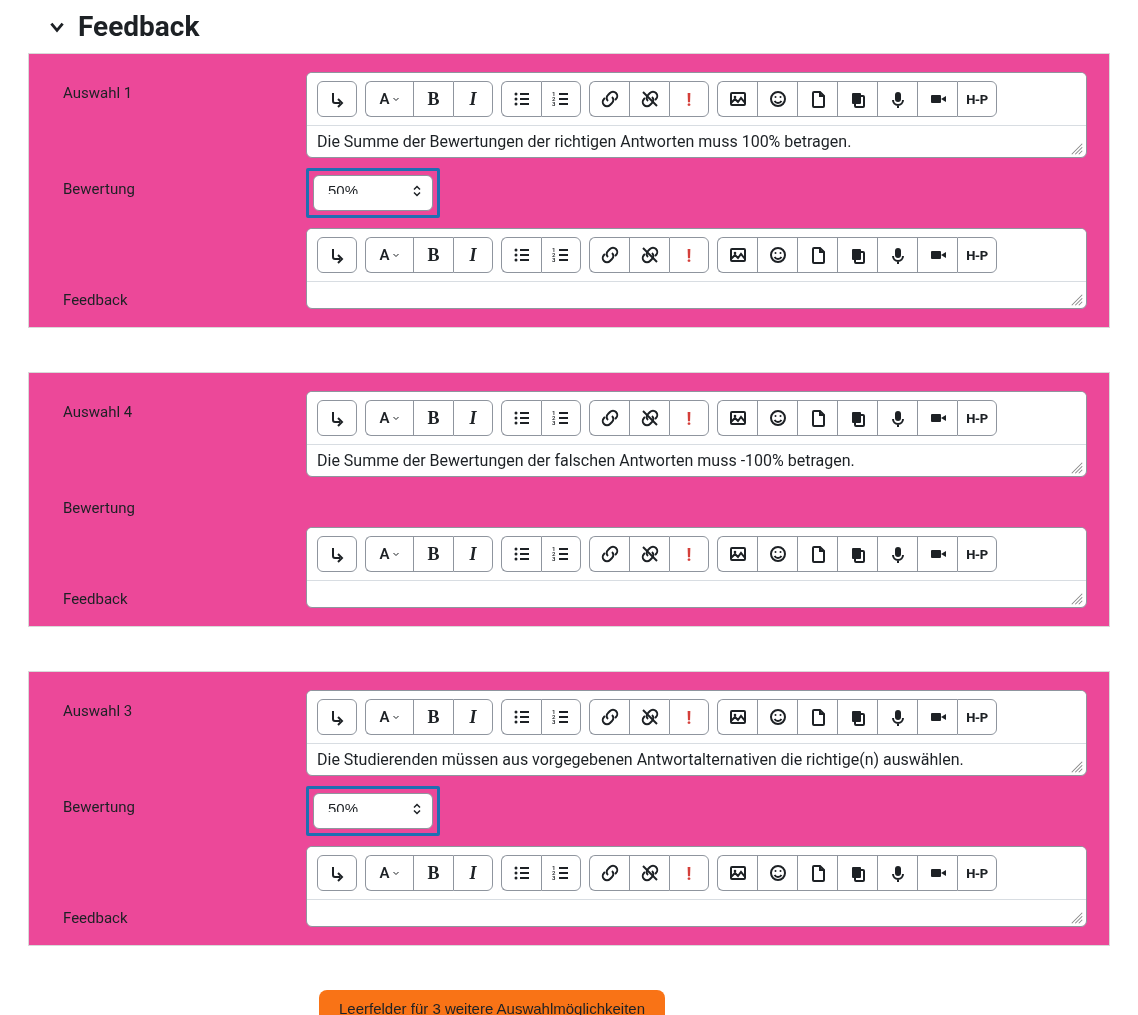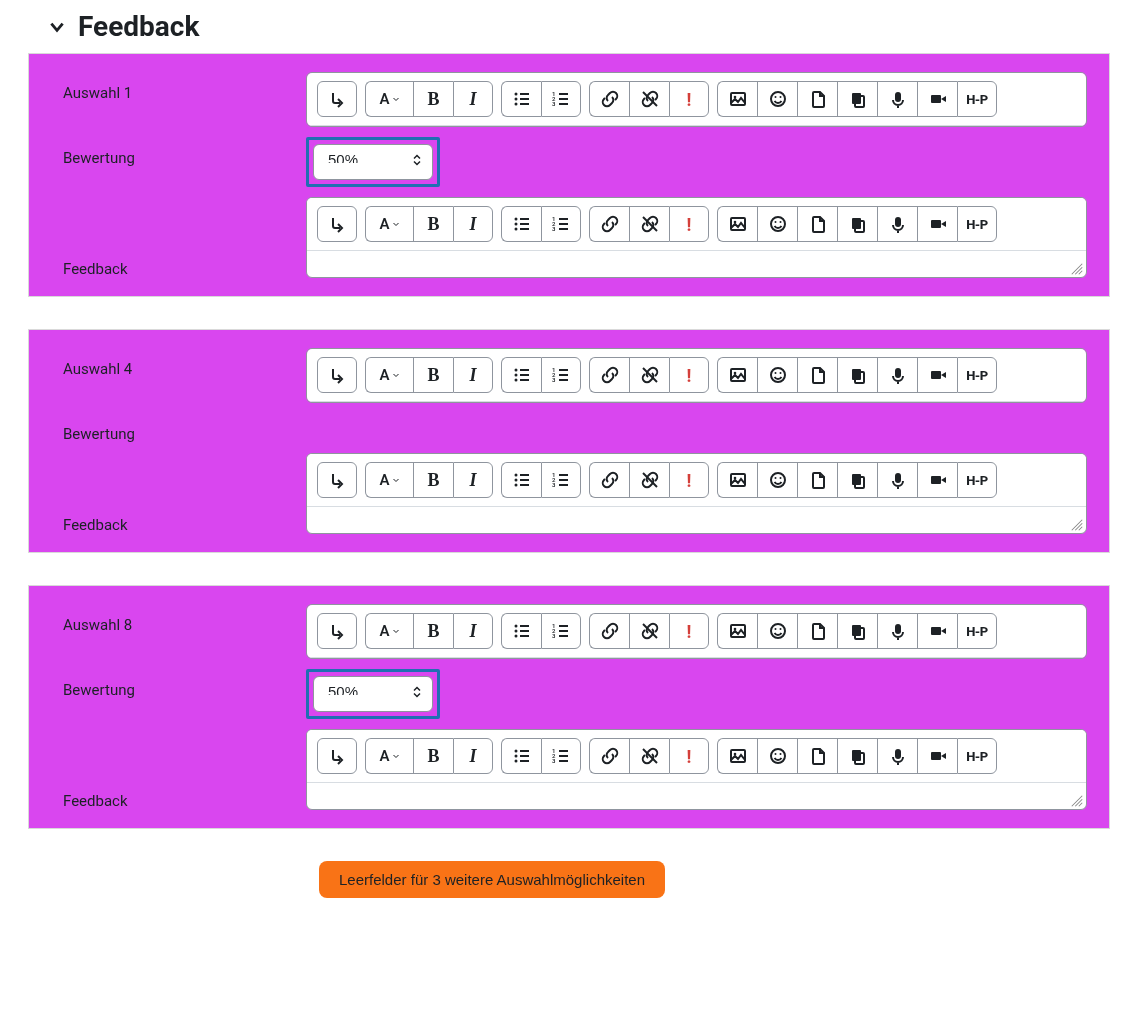--- a/index.html
+++ b/index.html
@@ -13,23 +13,23 @@
   }
   .section-header {
     display: flex;
     align-items: center;
     gap: 12px;
     margin: 0 0 10px 20px;
   }
   .section-header .chev { width: 18px; height: 18px; }
   .section-title { font-size: 28px; font-weight: 700; }
   .choice-block {
-    background: #d946ef;
+    background: #ec4899;
     border: 1px solid #d9d9d9;
-    margin-bottom: 32px;
+    margin-bottom: 44px;
     padding: 18px 22px;
   }
   .form-row {
     display: flex;
     align-items: flex-start;
     margin-bottom: 10px;
   }
   .form-row:last-child { margin-bottom: 0; align-items: flex-end; }
   .label-col {
     width: 255px;
@@ -301,20 +301,26 @@
                 <div class="tb-btn ">
                   <svg viewBox="0 0 18 18">
                     <use href="#i-video"></use>
                   </svg>
                 </div>
                 <div class="tb-btn ">
                   <span style="font-weight:800;font-size:13px;letter-spacing:-0.5px">H-P</span>
                 </div>
               </div>
             </div>
+    <div class="editor-content">
+      Die Summe der Bewertungen der richtigen Antworten muss 100% betragen.
+      <span class="resize-handle"><svg viewBox="0 0 16 16">
+                  <use href="#i-resize"></use>
+                </svg></span>
+    </div>
   </div>
         </div>
     </div>
     <div class="form-row">
       <div class="label-col">Bewertung</div>
       <div class="field-col"><div class="select-highlight">
     <div class="select-wrap">
       <select><option selected="">50%</option><option>-50%</option></select>
       <span class="select-caret"><svg width="12" height="14" viewBox="0 0 16 16">
                   <use href="#i-updown"></use>
@@ -504,20 +510,26 @@
                 <div class="tb-btn ">
                   <svg viewBox="0 0 18 18">
                     <use href="#i-video"></use>
                   </svg>
                 </div>
                 <div class="tb-btn ">
                   <span style="font-weight:800;font-size:13px;letter-spacing:-0.5px">H-P</span>
                 </div>
               </div>
             </div>
+    <div class="editor-content">
+      Die Summe der Bewertungen der falschen Antworten muss -100% betragen.
+      <span class="resize-handle"><svg viewBox="0 0 16 16">
+                  <use href="#i-resize"></use>
+                </svg></span>
+    </div>
   </div>
         </div>
     </div>
     <div class="form-row">
       <div class="label-col">Bewertung</div>
     </div>
     <div class="form-row">
       <div class="label-col">Feedback</div>
       <div class="field-col">
           <div class="editor-wrap">
@@ -611,21 +623,21 @@
       <span class="resize-handle"><svg viewBox="0 0 16 16">
                   <use href="#i-resize"></use>
                 </svg></span>
     </div>
   </div>
         </div>
     </div>
     </div>
     <div class="choice-block">
     <div class="form-row">
-      <div class="label-col">Auswahl 8</div>
+      <div class="label-col">Auswahl 3</div>
       <div class="field-col">
           <div class="editor-wrap">
     <div class="toolbar">
               <div class="btn-group">
                 <div class="tb-btn ">
                   <svg viewBox="0 0 18 18">
                     <use href="#i-arrow-down-right"></use>
                   </svg>
                 </div>
               </div>
@@ -699,20 +711,26 @@
                 <div class="tb-btn ">
                   <svg viewBox="0 0 18 18">
                     <use href="#i-video"></use>
                   </svg>
                 </div>
                 <div class="tb-btn ">
                   <span style="font-weight:800;font-size:13px;letter-spacing:-0.5px">H-P</span>
                 </div>
               </div>
             </div>
+    <div class="editor-content">
+      Die Studierenden müssen aus vorgegebenen Antwortalternativen die richtige(n) auswählen.
+      <span class="resize-handle"><svg viewBox="0 0 16 16">
+                  <use href="#i-resize"></use>
+                </svg></span>
+    </div>
   </div>
         </div>
     </div>
     <div class="form-row">
       <div class="label-col">Bewertung</div>
       <div class="field-col"><div class="select-highlight">
     <div class="select-wrap">
       <select><option selected="">50%</option><option>-50%</option></select>
       <span class="select-caret"><svg width="12" height="14" viewBox="0 0 16 16">
                   <use href="#i-updown"></use>

